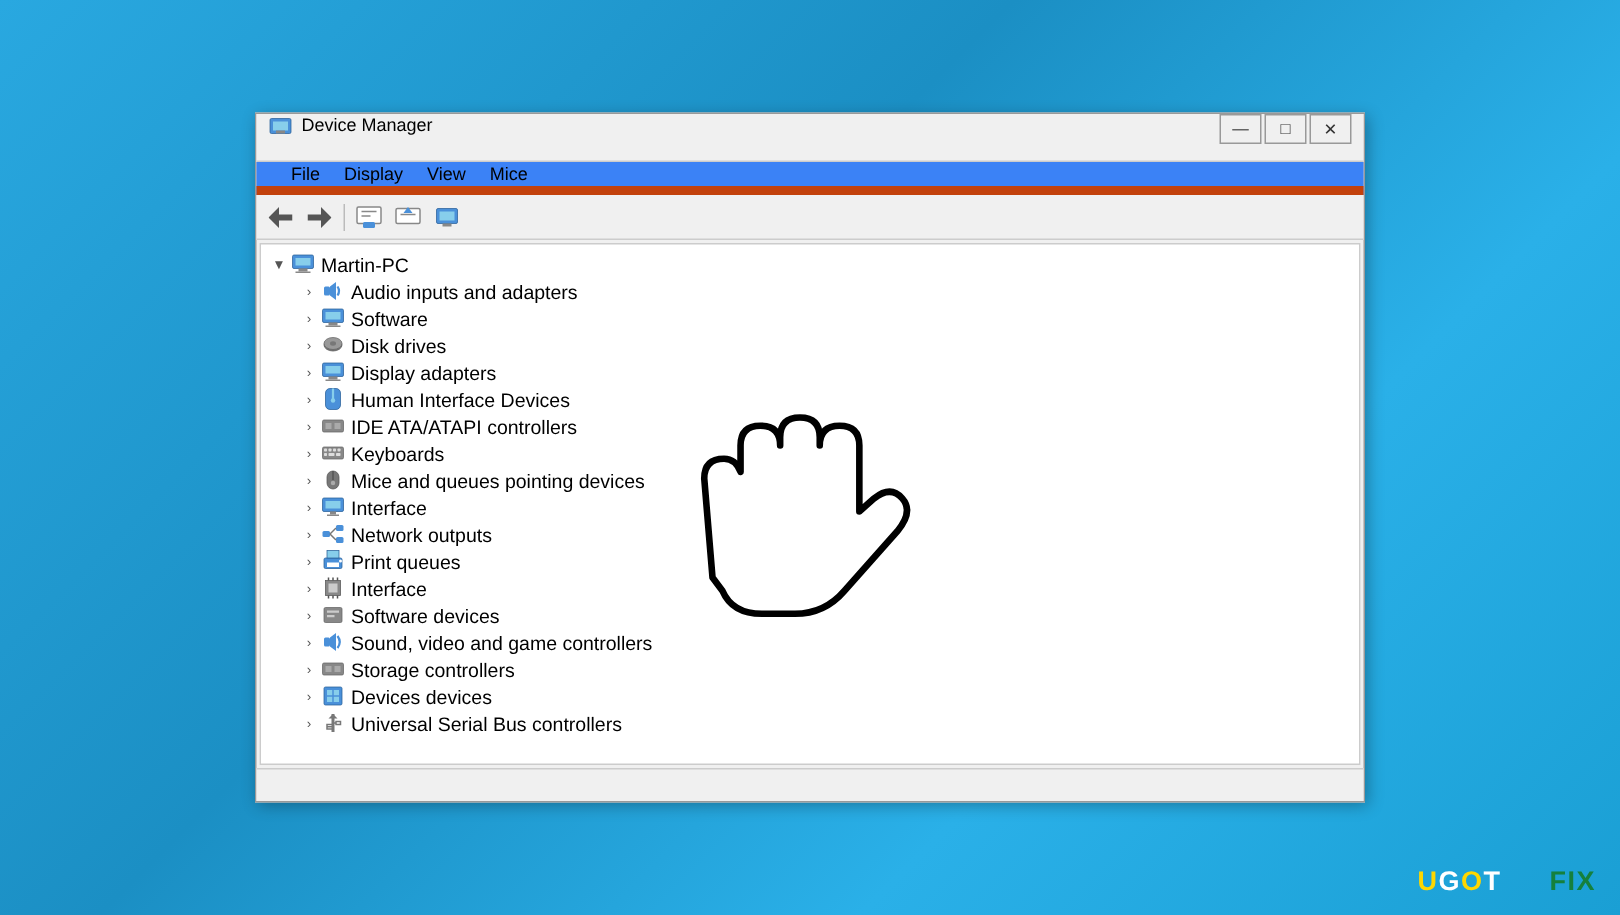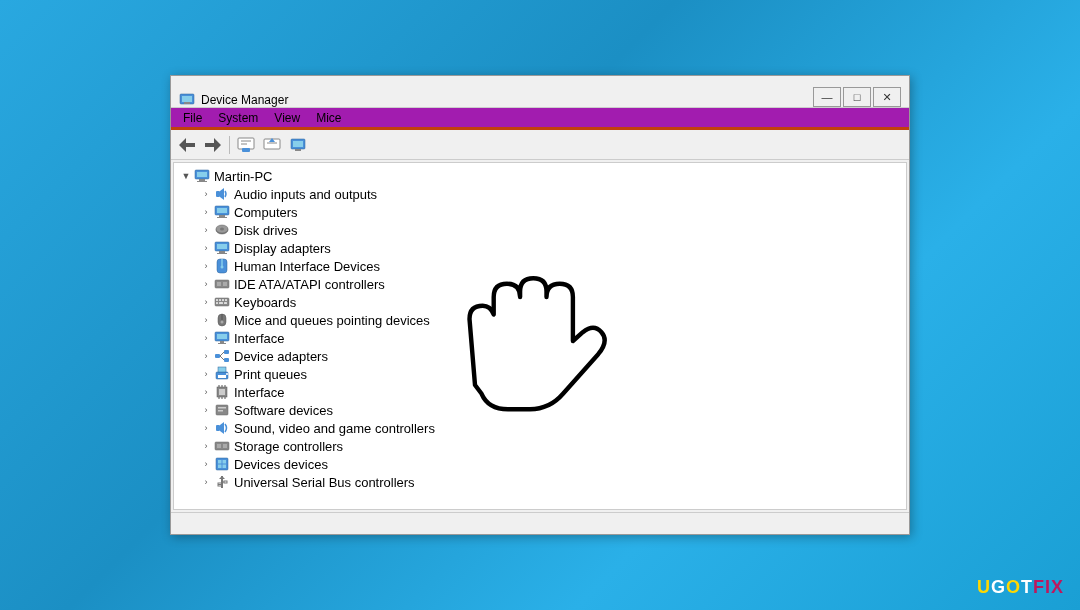--- a/index.html
+++ b/index.html
@@ -21,40 +21,40 @@
       bottom: 12px;
       right: 16px;
       color: white;
       font-size: 18px;
       font-weight: bold;
       letter-spacing: 1px;
       font-family: Arial, sans-serif;
     }
     .watermark span.u { color: #ffd700; }
     .watermark span.g { color: white; }
-    .watermark span.fix { color: #be185d; }
+    .watermark span.fix { color: #15803d; margin-left: 32px; }
 
     
     .window {
       width: 740px;
       height: 460px;
       background: #f0f0f0;
       border: 1px solid #999;
       box-shadow: 2px 2px 10px rgba(0,0,0,0.3);
       display: flex;
       flex-direction: column;
       position: relative;
     }
 
     
     .title-bar {
       background: #f0f0f0;
       height: 32px;
       display: flex;
-      align-items: flex-end;
+      align-items: flex-start;
       padding: 0 8px;
       border-bottom: 1px solid #ccc;
       user-select: none;
     }
     .title-bar-icon {
       width: 16px;
       height: 16px;
       margin-right: 6px;
       display: flex;
       align-items: center;
@@ -79,25 +79,25 @@
       cursor: pointer;
       display: flex;
       align-items: center;
       justify-content: center;
       color: #333;
     }
 
     
     .menu-bar {
       height: 22px;
-      background: #a21caf;
-      display: flex;
-      align-items: center;
-      padding: 0 4px;
-      border-bottom: 3px solid #c2410c;
+      background: #3b82f6;
+      display: flex;
+      align-items: center;
+      padding: 0 15px;
+      border-bottom: 6px solid #c2410c;
     }
     .menu-item {
       padding: 2px 8px;
       font-size: 12px;
       cursor: pointer;
       color: #000;
     }
 
     
     .toolbar {
@@ -228,21 +228,21 @@
     <span class="title-bar-title">Device Manager</span>
     <div class="title-bar-controls">
       <button class="title-btn">—</button>
       <button class="title-btn">□</button>
       <button class="title-btn close">✕</button>
     </div>
   </div>
 
   <div class="menu-bar">
     <span class="menu-item">File</span>
-    <span class="menu-item">System</span>
+    <span class="menu-item">Display</span>
     <span class="menu-item">View</span>
     <span class="menu-item">Mice</span>
   </div>
 
   <div class="toolbar">
     <button class="toolbar-btn">
       <svg width="16" height="14" viewBox="0 0 16 14">
         <polygon points="7,0 0,7 7,14 7,9 16,9 16,5 7,5" fill="#555"></polygon>
       </svg>
     </button>
@@ -296,34 +296,34 @@
 
         <div class="tree-item">
           <div class="expand-arrow">›</div>
           <div class="item-icon">
             <svg width="16" height="16" viewBox="0 0 16 16">
               <rect x="2" y="5" width="4" height="6" fill="#4a90d9" rx="1"></rect>
               <path d="M6 5 L10 2 L10 14 L6 11 Z" fill="#4a90d9"></path>
               <path d="M11 5 Q13 8 11 11" stroke="#4a90d9" stroke-width="1.5" fill="none"></path>
             </svg>
           </div>
-          <span class="item-label">Audio inputs and outputs</span>
+          <span class="item-label">Audio inputs and adapters</span>
         </div>
 
         <div class="tree-item">
           <div class="expand-arrow">›</div>
           <div class="item-icon">
             <svg width="16" height="16" viewBox="0 0 16 16">
               <rect x="1" y="2" width="14" height="9" rx="1" fill="#4a90d9" stroke="#2a6099" stroke-width="0.5"></rect>
               <rect x="3" y="4" width="10" height="5" fill="#87ceeb"></rect>
               <rect x="5" y="11" width="6" height="2" fill="#888"></rect>
               <rect x="3" y="13" width="10" height="1" fill="#888"></rect>
             </svg>
           </div>
-          <span class="item-label">Computers</span>
+          <span class="item-label">Software</span>
         </div>
 
         <div class="tree-item">
           <div class="expand-arrow">›</div>
           <div class="item-icon">
             <svg width="16" height="16" viewBox="0 0 16 16">
               <ellipse cx="8" cy="8" rx="6" ry="4" fill="#777" stroke="#555" stroke-width="0.5"></ellipse>
               <ellipse cx="8" cy="7" rx="6" ry="4" fill="#999" stroke="#666" stroke-width="0.5"></ellipse>
               <ellipse cx="8" cy="7" rx="2" ry="1.5" fill="#777"></ellipse>
             </svg>
@@ -414,21 +414,21 @@
           <div class="expand-arrow">›</div>
           <div class="item-icon">
             <svg width="16" height="16" viewBox="0 0 16 16">
               <rect x="1" y="6" width="5" height="4" rx="1" fill="#4a90d9"></rect>
               <rect x="10" y="2" width="5" height="4" rx="1" fill="#4a90d9"></rect>
               <rect x="10" y="10" width="5" height="4" rx="1" fill="#4a90d9"></rect>
               <line x1="6" y1="8" x2="10" y2="4" stroke="#777" stroke-width="1"></line>
               <line x1="6" y1="8" x2="10" y2="12" stroke="#777" stroke-width="1"></line>
             </svg>
           </div>
-          <span class="item-label">Device adapters</span>
+          <span class="item-label">Network outputs</span>
         </div>
 
         <div class="tree-item">
           <div class="expand-arrow">›</div>
           <div class="item-icon">
             <svg width="16" height="16" viewBox="0 0 16 16">
               <rect x="2" y="6" width="12" height="7" rx="1" fill="#4a90d9" stroke="#2a6099" stroke-width="0.5"></rect>
               <rect x="4" y="1" width="8" height="5" fill="#87ceeb" stroke="#2a6099" stroke-width="0.5"></rect>
               <rect x="4" y="9" width="8" height="3" fill="white"></rect>
               <rect x="12" y="7" width="2" height="2" rx="1" fill="white"></rect>

